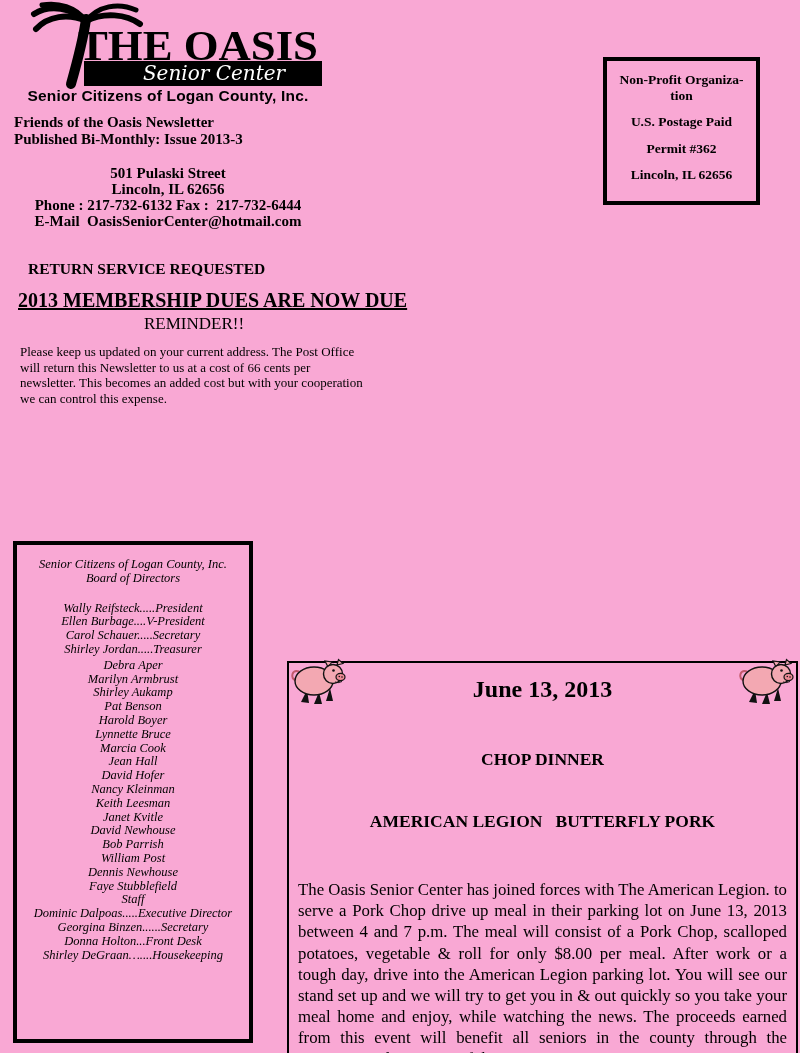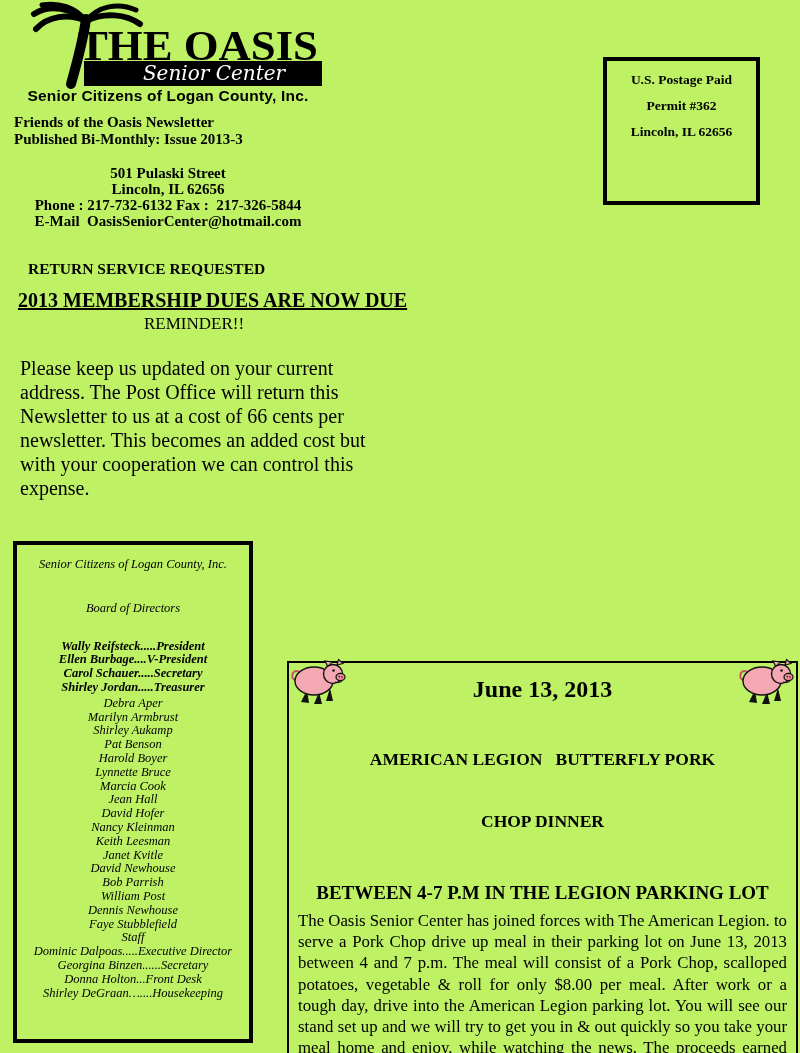--- a/index.html
+++ b/index.html
@@ -1,44 +1,44 @@
 <!DOCTYPE html>
 <html><head>
 <meta charset="utf-8">
 <style>
   html,body{margin:0;padding:0;background:#fff;}
   body{width:800px;height:1053px;position:relative;font-family:"Liberation Serif",serif;color:#000;}
-  .page{position:absolute;inset:0;background:#bef264;overflow:hidden;}
+  .page{position:absolute;inset:0;background:#f9a8d4;overflow:hidden;}
 
   
   .masthead{position:absolute;left:14px;top:4px;width:308px;}
   .logo{width:308px;height:82px;}
   .org-name{font-family:"Liberation Sans",sans-serif;font-weight:bold;font-size:15.5px;text-align:center;margin-top:1px;letter-spacing:.2px;}
   .newsletter{text-align:left;font-weight:bold;font-size:15px;margin-top:9px;line-height:1.12;}
   .address{text-align:center;font-weight:bold;font-size:15px;margin-top:17px;line-height:1.08;}
   .address .line{white-space:pre-wrap;}
 
   
   .postage-box{position:absolute;left:603px;top:57px;width:149px;height:129px;border:4px solid #000;
     text-align:center;font-weight:bold;font-size:13.5px;padding-top:11px;line-height:1.2;}
   .postage-line{white-space:pre-line;margin-bottom:10px;}
 
   
   .return-service{position:absolute;left:28px;top:260px;font-weight:bold;font-size:15.5px;}
   .dues-headline{position:absolute;left:18px;top:289px;width:356px;font-weight:bold;font-size:20px;
     text-decoration:underline;text-align:center;white-space:nowrap;}
   .reminder{position:absolute;left:18px;top:314px;width:352px;text-align:center;font-size:17px;}
-  .mailing-body{position:absolute;left:20px;top:356px;width:348px;font-size:20px;line-height:1.2;}
+  .mailing-body{position:absolute;left:20px;top:344px;width:348px;font-size:13px;line-height:1.2;}
 
   
   .board-box{position:absolute;left:13px;top:541px;width:232px;height:494px;border:4px solid #000;
     font-style:italic;text-align:center;font-size:12.5px;line-height:13.8px;}
   .board-title{margin-top:13px;}
-  .bod-heading{margin-top:30px;}
-  .officers{margin-top:24px;font-weight:bold;}
+  .bod-heading{}
+  .officers{margin-top:16px;}
   .members{margin-top:2px;}
   .staff-heading{margin-top:0;}
 
   
   .event-box{position:absolute;left:287px;top:661px;width:489px;height:385px;border:2px solid #000;
     padding:8px 9px;}
   .pig{position:absolute;width:57px;height:47px;}
   .pig-left{left:1px;top:-4px;}
   .pig-right{right:1px;top:-4px;}
   .event-date{text-align:center;font-weight:bold;font-size:24px;margin-top:5px;}
@@ -72,27 +72,29 @@
     </div>
     <div class="org-name">Senior Citizens of Logan County, Inc.</div>
     <div class="newsletter">
       <div>Friends of the Oasis Newsletter</div>
       <div>Published Bi-Monthly: Issue 2013-3</div>
     </div>
     <div class="address">
 
     <div class="line">501 Pulaski Street</div>
         <div class="line">Lincoln, IL 62656</div>
-        <div class="line">Phone : 217-732-6132 Fax :  217-326-5844</div>
+        <div class="line">Phone : 217-732-6132 Fax :  217-732-6444</div>
         <div class="line">E-Mail  OasisSeniorCenter@hotmail.com</div>
       </div>
   </header>
 
   <aside class="postage-box">
 
+  <div class="postage-line">Non-Profit Organiza-
+tion</div>
       <div class="postage-line">U.S. Postage Paid</div>
       <div class="postage-line">Permit #362</div>
       <div class="postage-line">Lincoln, IL  62656</div>
     </aside>
 
   <div class="return-service">RETURN SERVICE REQUESTED</div>
   <div class="dues-headline">2013 MEMBERSHIP DUES ARE NOW DUE</div>
   <div class="reminder">REMINDER!!</div>
   <div class="mailing-body">Please keep us updated on your current address. The Post Office will return this Newsletter to us at a cost of 66 cents  per newsletter. This becomes an added cost but with your cooperation we can control this expense.</div>
 
@@ -166,21 +168,20 @@
         <circle cx="43" cy="15" r="9.5" fill="#f3a8b2" stroke="#111" stroke-width="1.4"></circle>
         <ellipse cx="50.5" cy="18" rx="4.5" ry="3.6" fill="#ee8b97" stroke="#111" stroke-width="1.2"></ellipse>
         <circle cx="49.3" cy="17.5" r="0.8" fill="#111"></circle>
         <circle cx="52" cy="18" r="0.8" fill="#111"></circle>
         <circle cx="43.5" cy="11.5" r="1.3" fill="#111"></circle>
         <path d="M45,23 q3,1.5 7,-0.5" fill="none" stroke="#111" stroke-width="1"></path>
       </svg>
     </span>
     <div class="event-date">June 13, 2013</div>
     <div class="event-headline">
+      <div>CHOP DINNER</div>
       <div>AMERICAN LEGION   BUTTERFLY PORK</div>
-      <div>CHOP DINNER</div>
     </div>
-    <div class="event-subheadline">BETWEEN 4-7 P.M IN THE LEGION PARKING LOT</div>
     <div class="event-body">The Oasis Senior Center has joined forces with The American Legion. to serve a Pork Chop drive up meal in their parking lot on June 13, 2013 between 4 and 7 p.m. The meal will consist of a  Pork Chop, scalloped potatoes, vegetable &amp; roll for only $8.00 per meal. After work or a tough day, drive into the American Legion parking lot. You will see our stand set up and we will try to get you in &amp; out quickly so you take your meal home and enjoy, while watching the news. The proceeds earned from this event will benefit all  seniors in the county through the programs and activities of the Oasis Senior Center.</div>
 
   </section>
 
 </div>
 
 </body></html>

